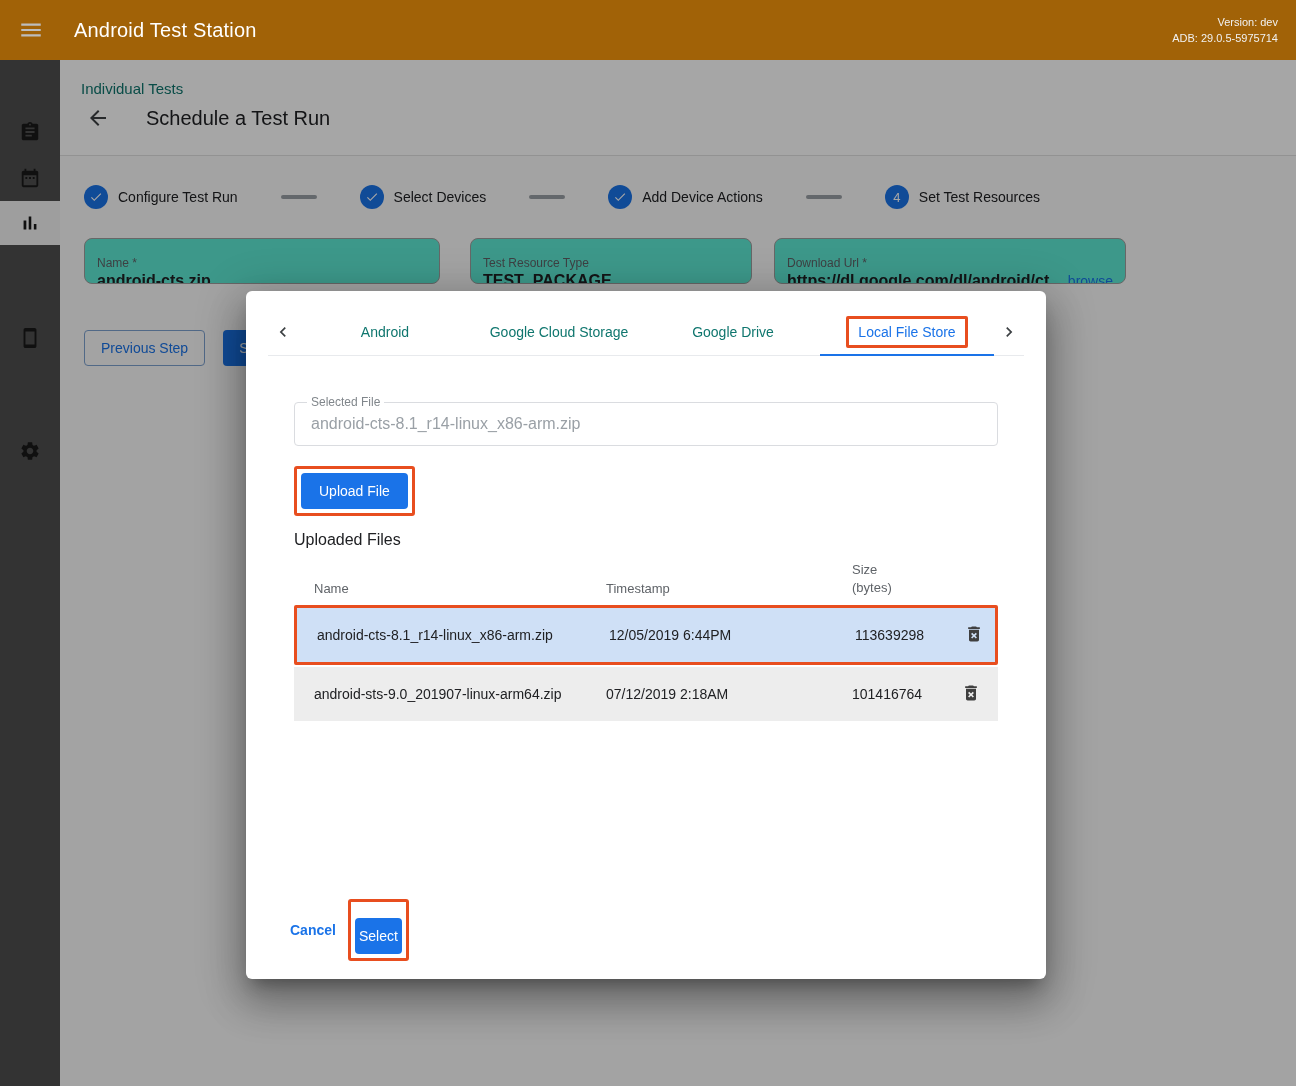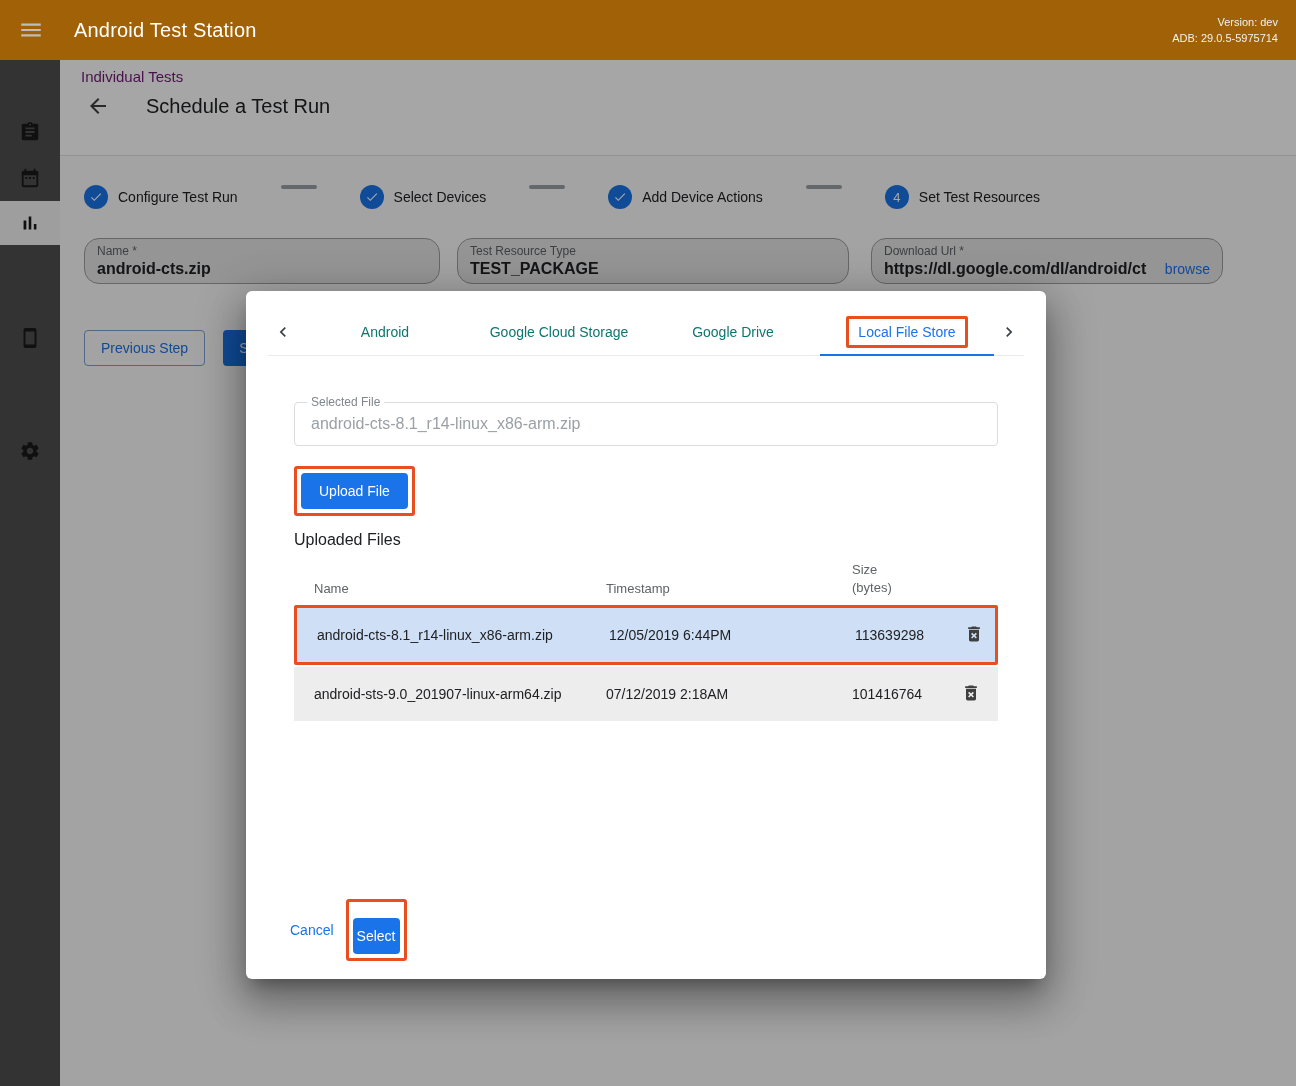--- a/index.html
+++ b/index.html
@@ -17,40 +17,40 @@
   
   .sidebar{position:absolute;left:0;top:60px;width:60px;height:1026px;background:#333;z-index:40;}
   .side-item{position:absolute;left:0;width:60px;height:44px;display:flex;align-items:center;justify-content:center;
              color:#101010;cursor:pointer;background:none;border:none;padding:0;}
   .side-item.selected{background:#9e9e9e;}
   .side-item svg{width:22px;height:22px;}
 
   
   .content{position:absolute;left:60px;top:60px;width:1236px;height:1026px;background:#fafafa;}
   .page-header{height:96px;background:#fff;border-bottom:1px solid #e0e0e0;box-sizing:border-box;padding-left:21px;}
-  .breadcrumb{padding-top:8px;font-size:15px;color:#701a75;}
+  .breadcrumb{padding-top:20px;font-size:15px;color:#0f766e;}
   .title-row{display:flex;align-items:center;margin-top:9px;}
   .back-btn{width:24px;height:24px;margin-left:5px;background:none;border:none;color:#3c4043;padding:0;cursor:pointer;}
   .page-title{margin-left:36px;font-size:20px;color:#202124;}
 
-  .stepper{display:flex;margin:29px 0 0 24px;gap:33px;}
+  .stepper{display:flex;align-items:center;margin:29px 0 0 24px;gap:33px;}
   .step{display:flex;align-items:center;cursor:pointer;}
   .step-circle{width:24px;height:24px;border-radius:50%;background:var(--blue);color:#fff;
                display:flex;align-items:center;justify-content:center;font-size:13px;flex:none;}
   .step-circle svg{width:14px;height:14px;}
   .step-label{margin-left:10px;font-size:14px;font-weight:500;color:#202124;white-space:nowrap;}
   .connector{width:36px;height:4px;background:#9aa0a6;border-radius:2px;margin:0 10px;flex:none;}
 
   .fields{display:flex;margin:29px 0 0 24px;}
-  .field{box-sizing:border-box;height:46px;border:1px solid #9e9e9e;border-radius:15px;background:#e5e5e5;
-         padding:5px 12px;overflow:hidden;}
+  .field{box-sizing:border-box;height:46px;border:1px solid #9e9e9e;border-radius:8px;background:#5eead4;
+         padding:17px 12px;overflow:hidden;}
   .field-label{font-size:12px;color:#5f6368;white-space:nowrap;}
   .field-value{font-size:16px;color:#202124;margin-top:2px;white-space:nowrap;overflow:hidden;font-weight:bold;}
   .f-name{width:356px;}
-  .f-type{width:392px;margin-left:17px;}
+  .f-type{width:282px;margin-left:30px;}
   .f-url{width:352px;margin-left:22px;}
   .url-row{display:flex;align-items:baseline;}
   .url-row .field-value{flex:1;margin-top:2px;}
   .browse-link{font-size:14px;font-weight:500;color:var(--blue);margin-left:8px;background:none;border:none;padding:0;cursor:pointer;white-space:nowrap;}
 
   .actions{display:flex;margin:46px 0 0 24px;}
   .btn-outline{height:36px;padding:0 16px;border:1px solid #7da1d0;border-radius:4px;background:transparent;
                color:var(--blue);font-size:14px;font-weight:500;font-family:inherit;cursor:pointer;}
   .btn-partial{height:36px;width:90px;margin-left:18px;background:var(--blue);color:#fff;border:none;border-radius:4px;
                font-size:14px;font-weight:500;font-family:inherit;text-align:left;padding:0 0 0 16px;cursor:pointer;}
@@ -94,21 +94,21 @@
         font-size:14px;color:#202124;cursor:pointer;}
   .frow.selected{background:#cfe0f6;}
   .frow.alt{background:#ededed;}
   .row-ann{border:3px solid var(--ann);border-radius:2px;margin-top:3px;}
   .frow.alt{margin-top:2px;}
   .cell{white-space:nowrap;overflow:hidden;}
   .trash-btn{width:26px;height:26px;background:none;border:none;color:#3f3f3f;padding:0;cursor:pointer;justify-self:center;}
   .trash-btn svg{width:20px;height:20px;}
 
   .dialog-footer{position:absolute;left:44px;bottom:18px;display:flex;align-items:center;}
-  .cancel-link{font-size:14px;font-weight:400;color:var(--blue);background:none;border:none;padding:0;margin-right:12px;cursor:pointer;font-family:inherit;}
+  .cancel-link{font-size:14px;font-weight:700;color:var(--blue);background:none;border:none;padding:0;margin-right:12px;cursor:pointer;font-family:inherit;}
 </style>
 </head>
 <body>
 
 <div class="screen">
 
   <header class="topbar">
     <button class="hamburger" title="Menu">
       <svg viewBox="0 0 24 24" fill="currentColor">
           <path d="M3 18h18v-2H3v2zm0-5h18v-2H3v2zm0-7v2h18V6H3z"></path>

